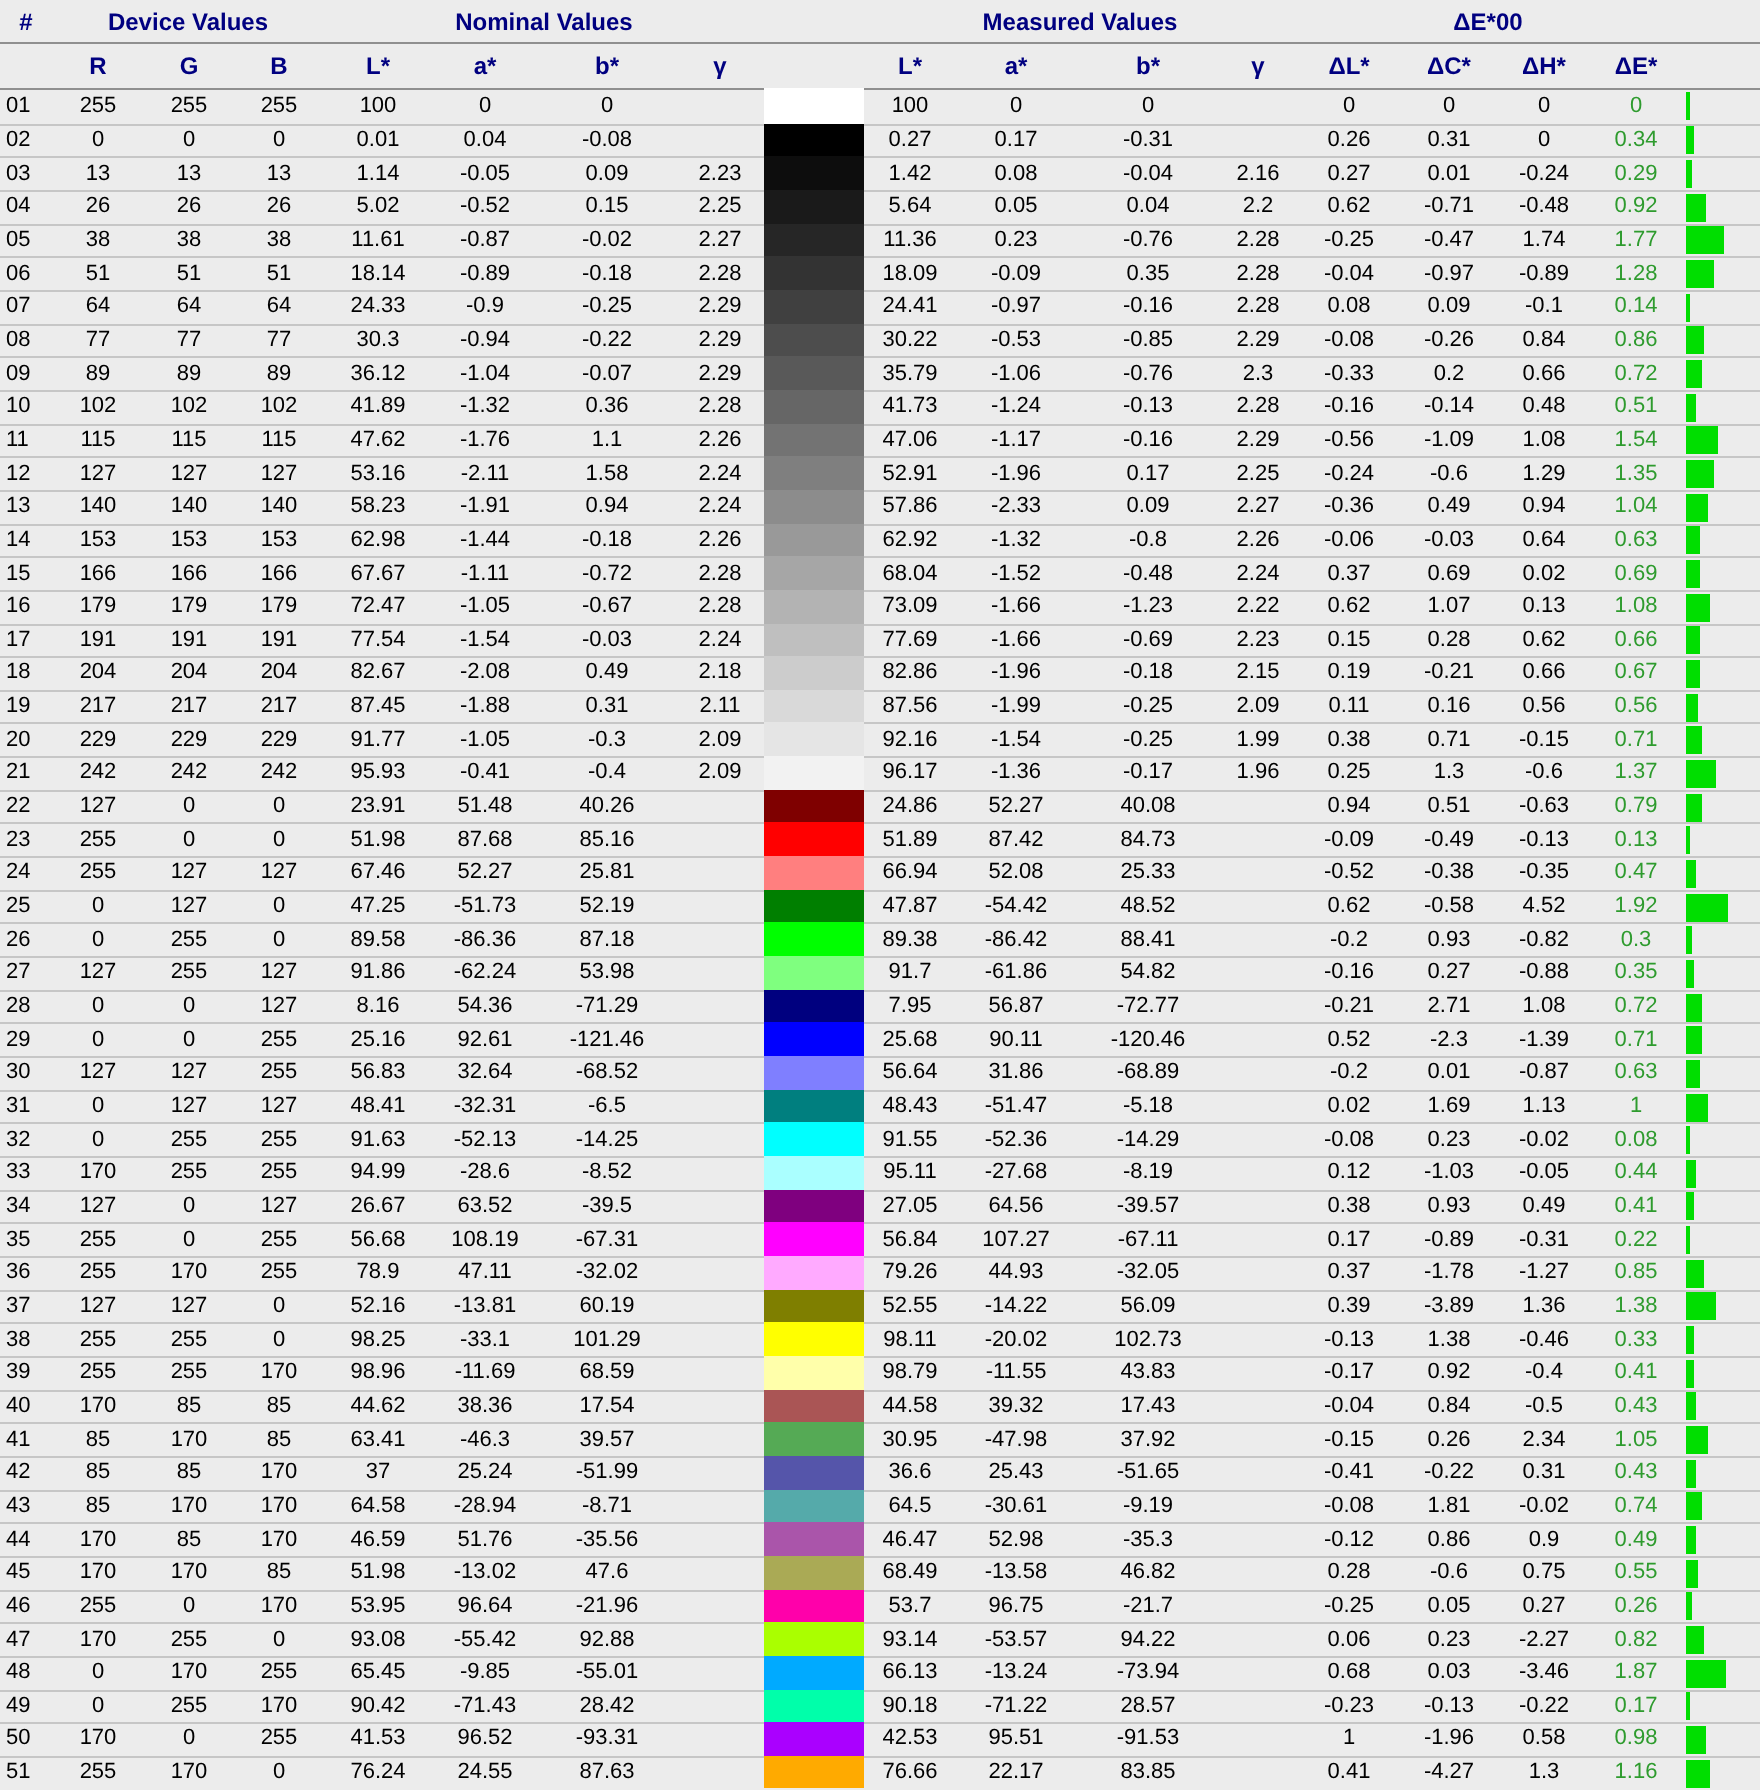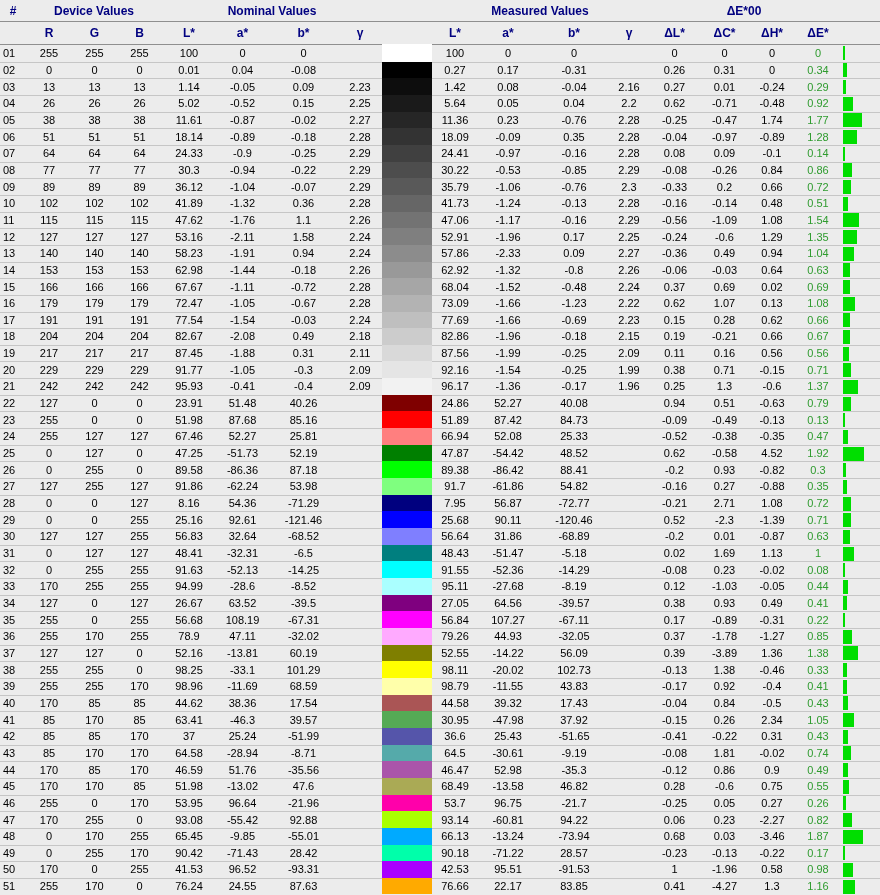--- a/index.html
+++ b/index.html
@@ -1230,21 +1230,21 @@
           <div class="cell idx">47</div>
           <div class="cell">170</div>
           <div class="cell">255</div>
           <div class="cell">0</div>
           <div class="cell">93.08</div>
           <div class="cell">-55.42</div>
           <div class="cell">92.88</div>
           <div class="cell"></div>
           <div class="cell"></div>
           <div class="cell">93.14</div>
-          <div class="cell">-60.81</div>
+          <div class="cell">-53.57</div>
           <div class="cell">94.22</div>
           <div class="cell"></div>
           <div class="cell">0.06</div>
           <div class="cell">0.23</div>
           <div class="cell">-2.27</div>
           <div class="cell de">0.82</div>
           <div class="cell barcell">
             <div class="bar" style="width: 8.774px;"></div>
           </div>
         </div>

